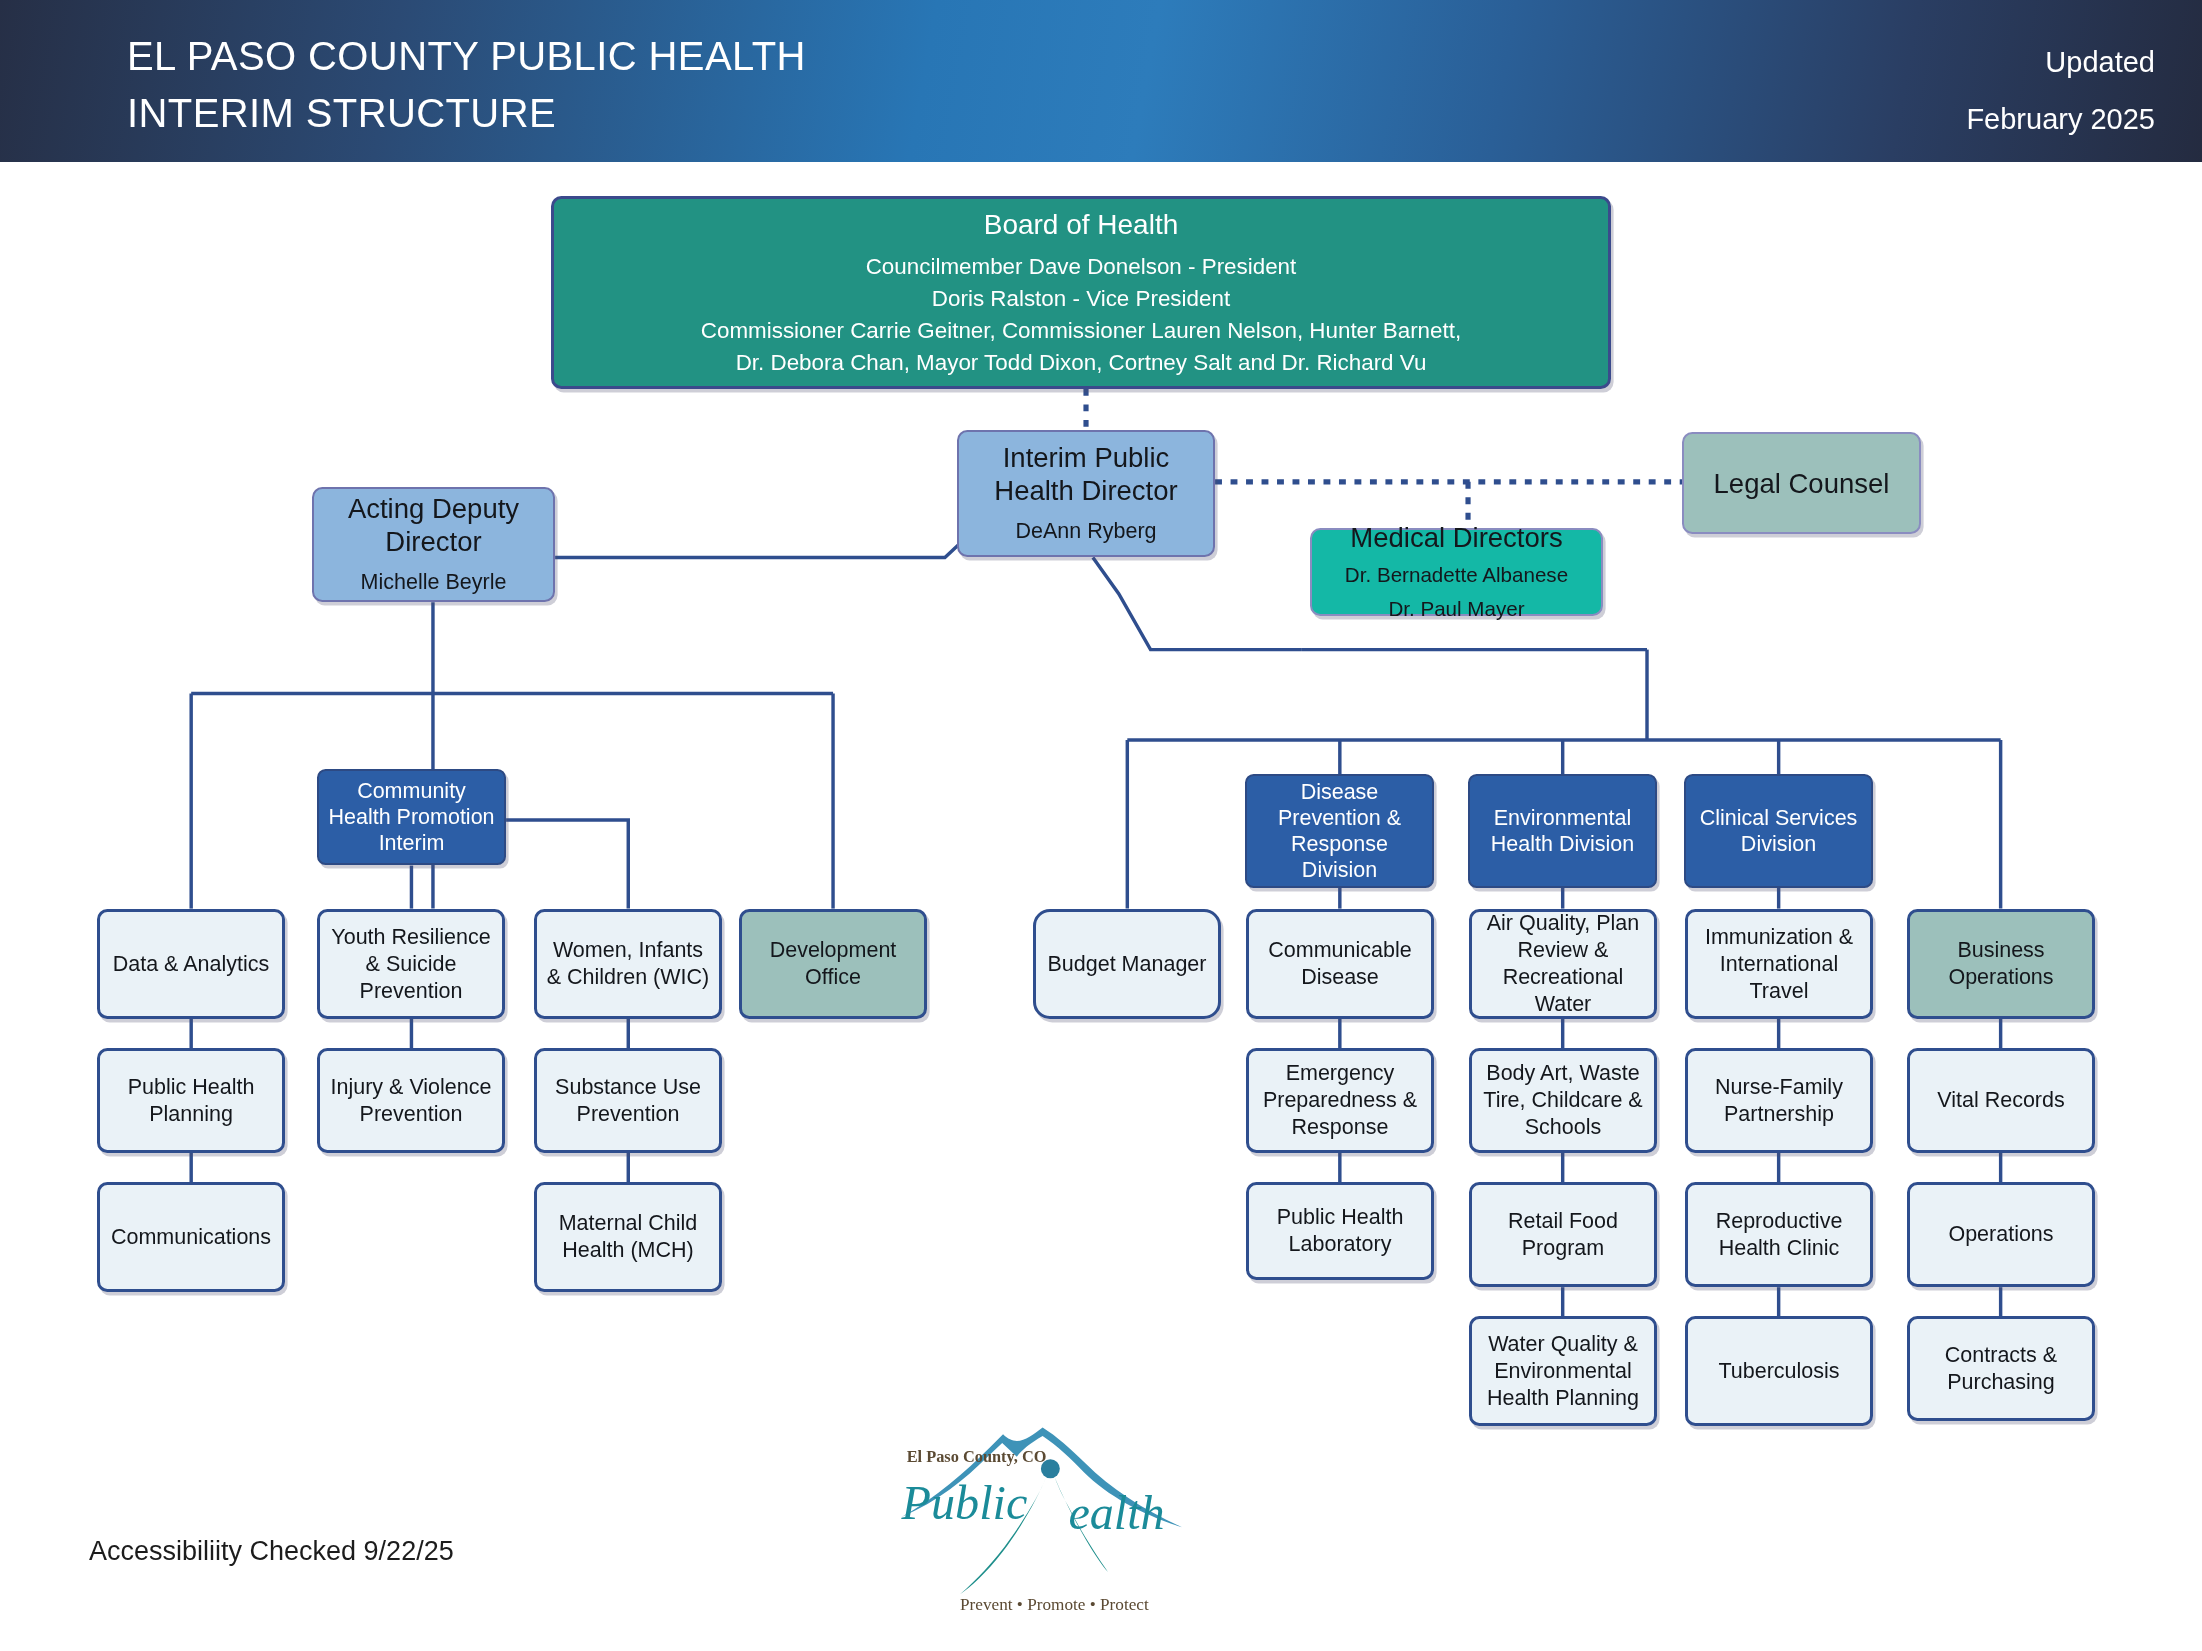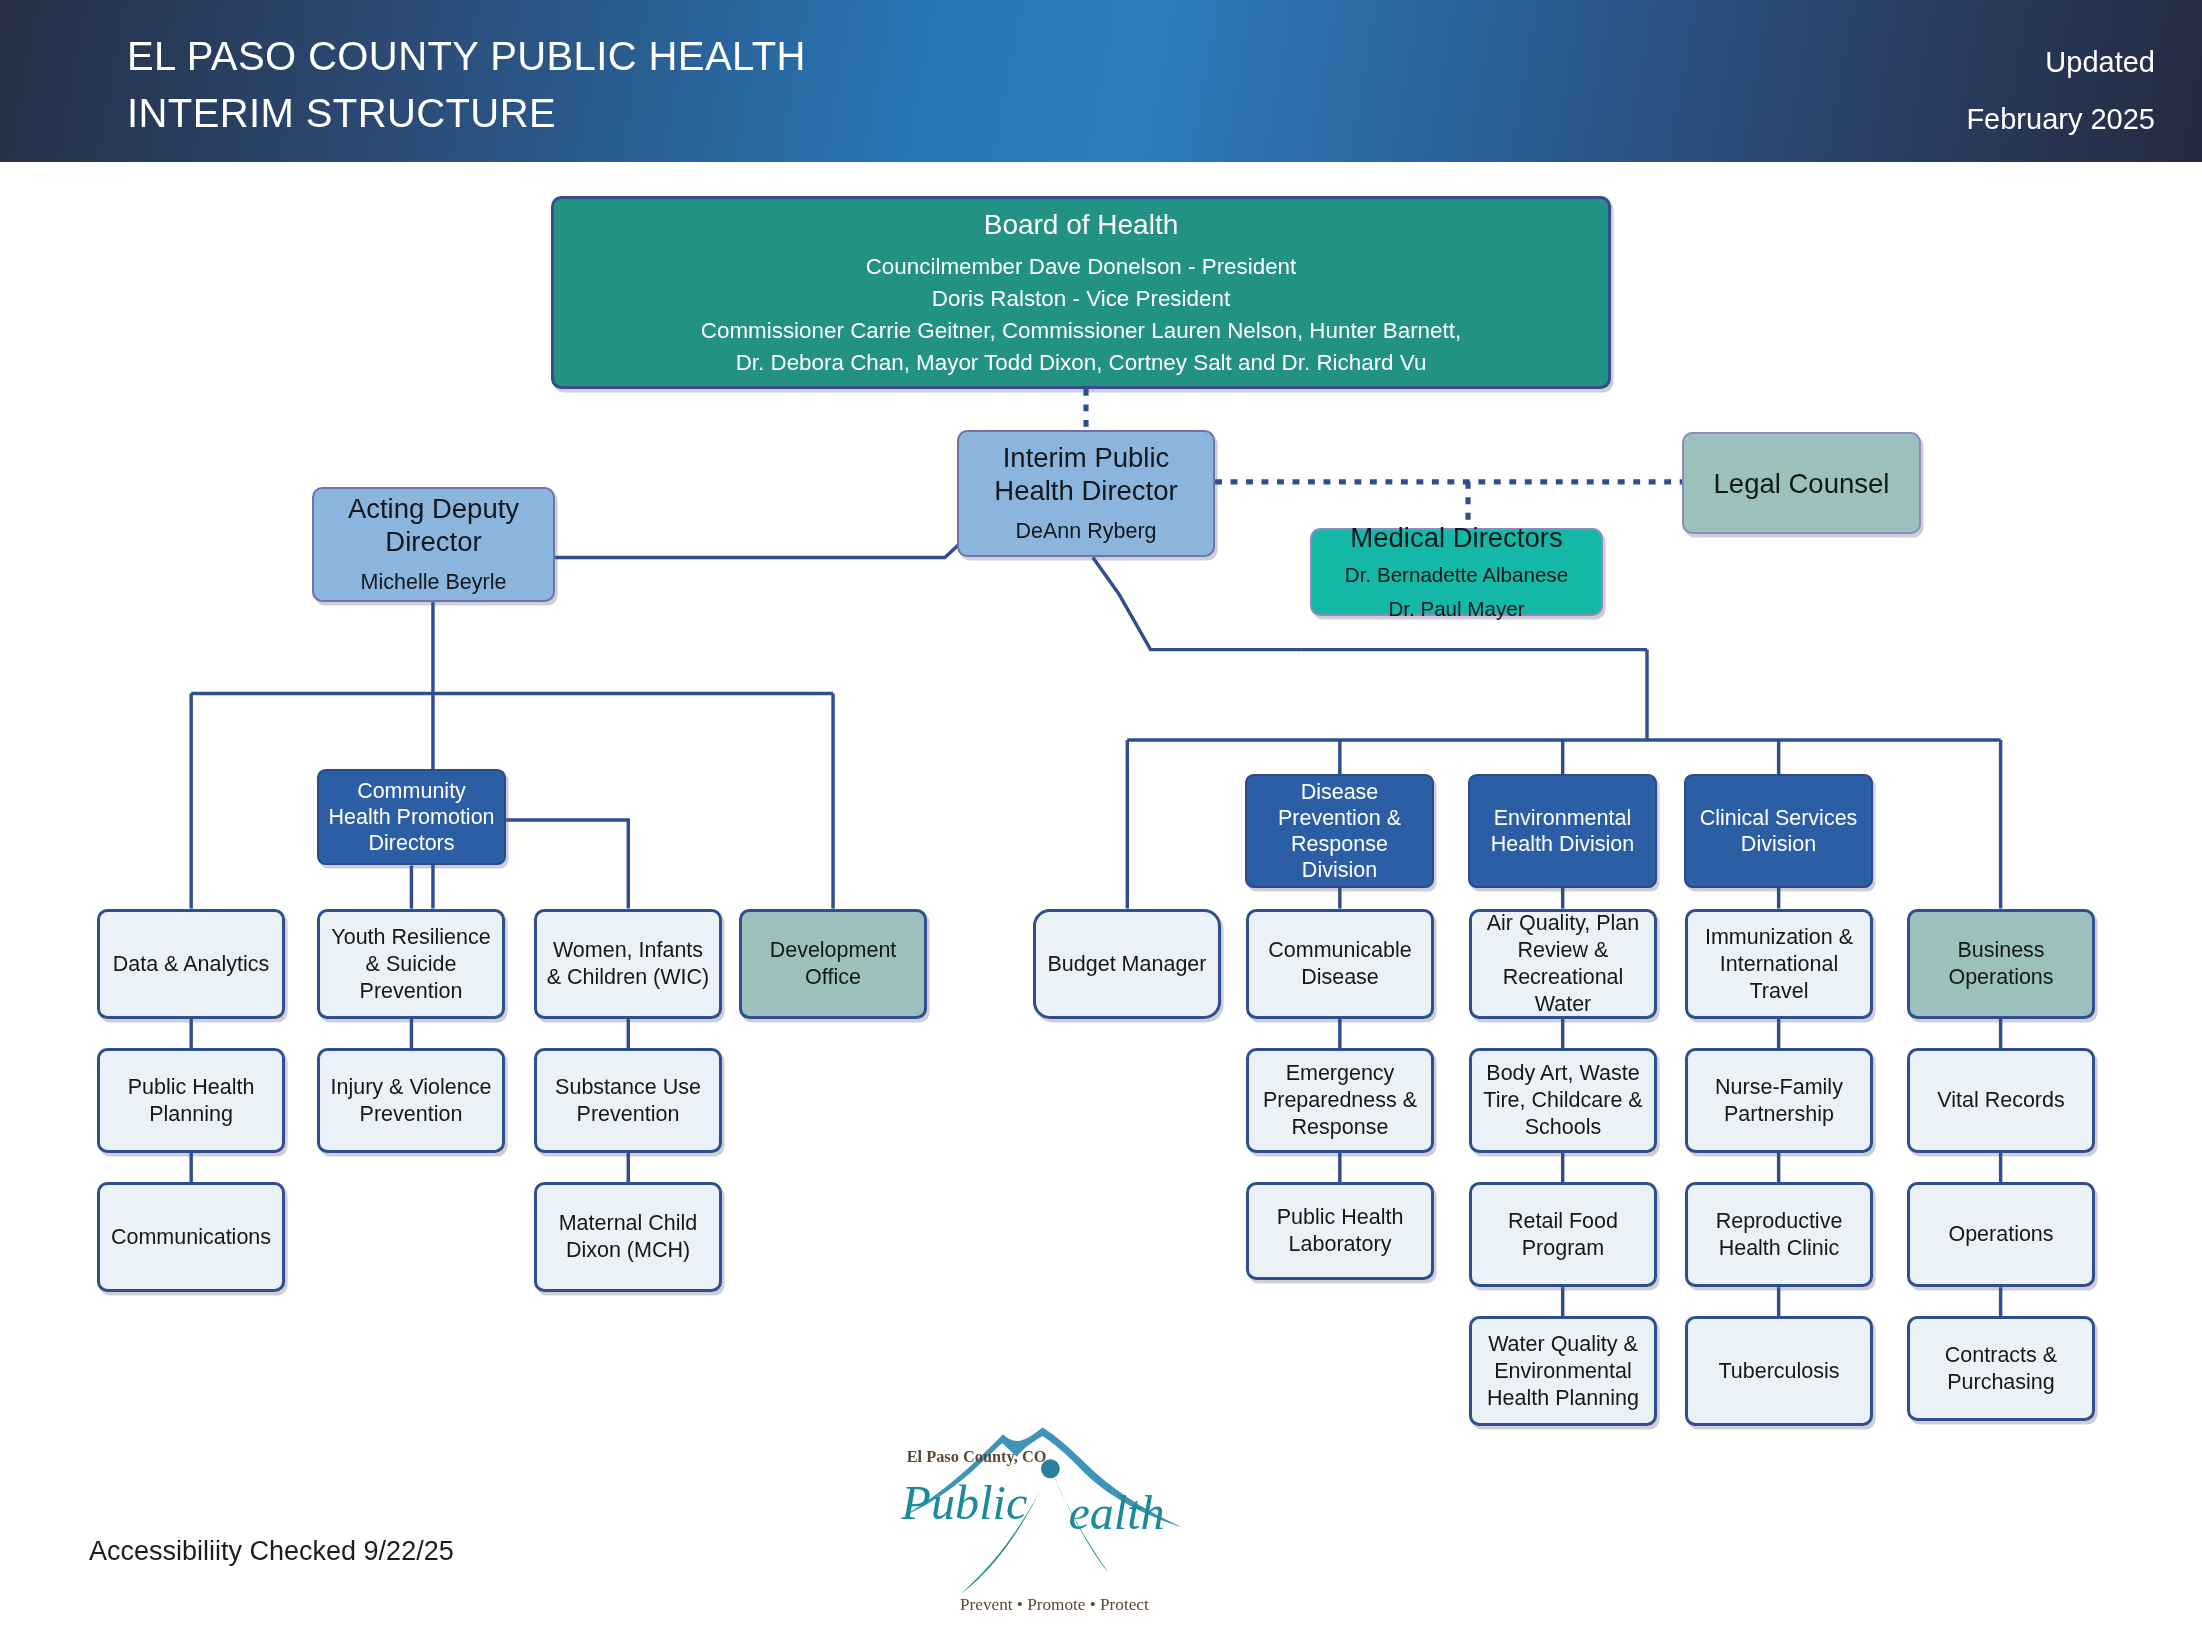--- a/index.html
+++ b/index.html
@@ -232,21 +232,21 @@
     <span class="title">Medical Directors</span>
     <span class="sub">Dr. Bernadette Albanese</span>
     <span class="sub">Dr. Paul Mayer</span>
   </div>
 
   <div class="node n-sage" style="left:1682px; top:432px; width:239px; height:102px;">
     <span class="title">Legal Counsel</span>
   </div>
 
   <div class="node n-div" style="left:317px; top:769px; width:189px; height:96px; padding:3.4px 6.9px;">
-    <span class="title">Community Health Promotion Directors</span>
+    <span class="title">Community Health Promotion Interim</span>
   </div>
 
   <div class="node n-leaf" style="left:97px; top:909px; width:188px; height:110px; padding:3.4px 6.9px;">
     <span class="title">Data &amp; Analytics</span>
   </div>
   <div class="node n-leaf" style="left:97px; top:1048px; width:188px; height:105px; padding:3.4px 6.9px;">
     <span class="title">Public Health Planning</span>
   </div>
   <div class="node n-leaf" style="left:97px; top:1182px; width:188px; height:110px; padding:3.4px 6.9px;">
     <span class="title">Communications</span>
@@ -259,21 +259,21 @@
     <span class="title">Injury &amp; Violence Prevention</span>
   </div>
 
   <div class="node n-leaf" style="left:534px; top:909px; width:188px; height:110px; padding:3.4px 6.9px;">
     <span class="title">Women, Infants &amp; Children (WIC)</span>
   </div>
   <div class="node n-leaf" style="left:534px; top:1048px; width:188px; height:105px; padding:3.4px 6.9px;">
     <span class="title">Substance Use Prevention</span>
   </div>
   <div class="node n-leaf" style="left:534px; top:1182px; width:188px; height:110px; padding:3.4px 6.9px;">
-    <span class="title">Maternal Child Dixon (MCH)</span>
+    <span class="title">Maternal Child Health (MCH)</span>
   </div>
 
   <div class="node n-sage small" style="left:739px; top:909px; width:188px; height:110px; padding:3.4px 6.9px; border-width:3.4px; border-color:#2f4e8e;">
     <span class="title">Development Office</span>
   </div>
 
   <div class="node n-div" style="left:1245px; top:774px; width:189px; height:114px; padding:3.4px 6.9px;">
     <span class="title">Disease Prevention &amp; Response Division</span>
   </div>
   <div class="node n-div" style="left:1468px; top:774px; width:189px; height:114px; padding:3.4px 6.9px;">

